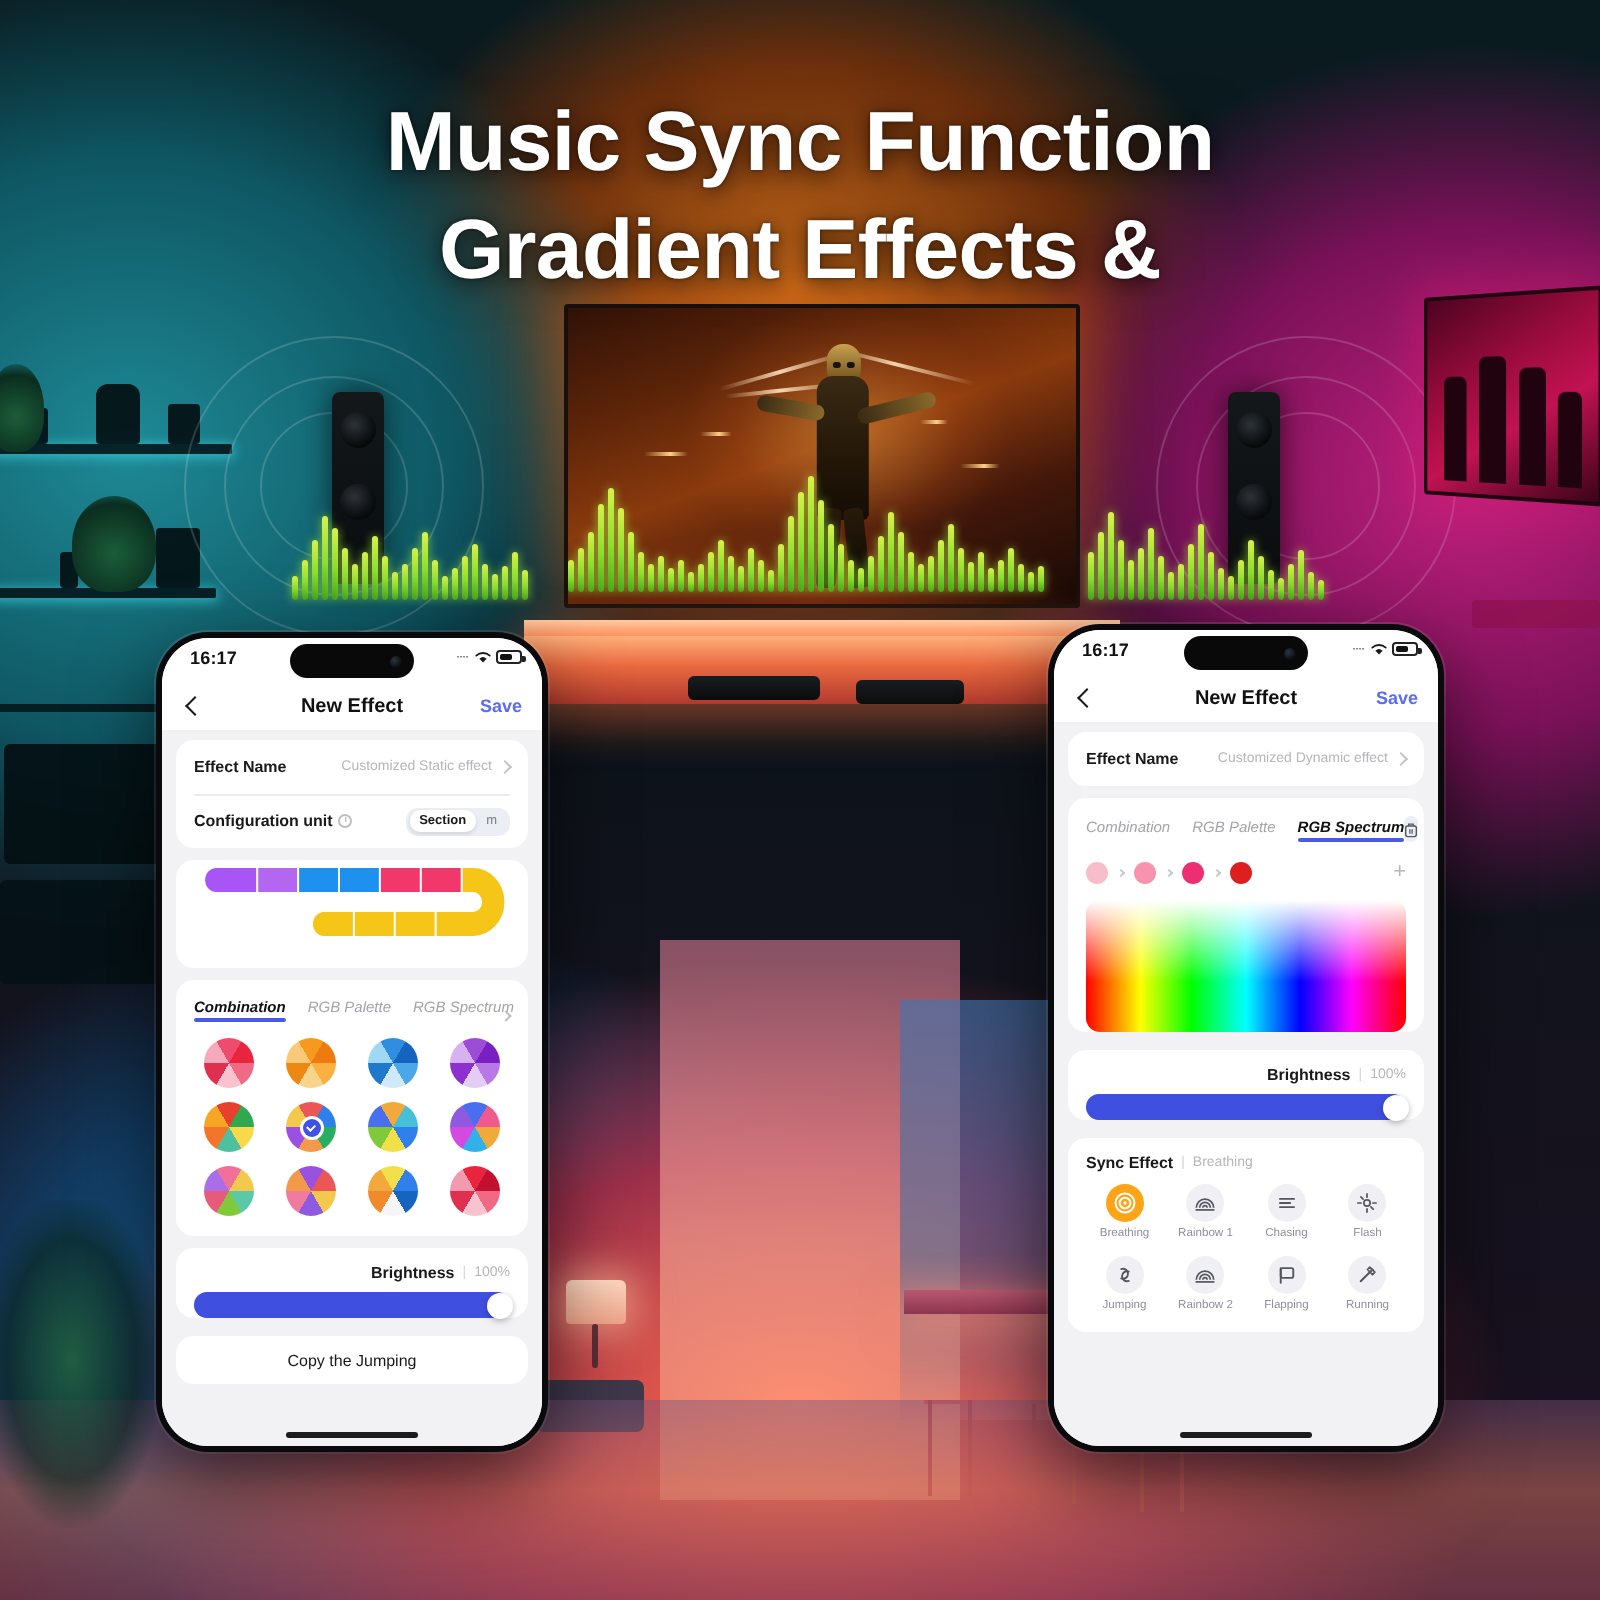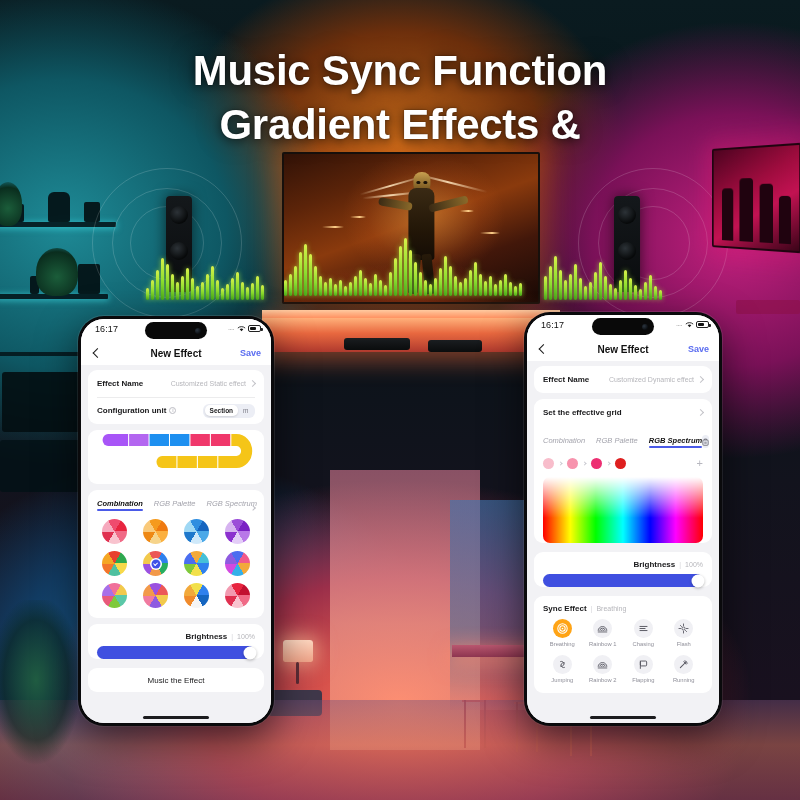--- a/index.html
+++ b/index.html
@@ -202,21 +202,21 @@
   #phone-left  { left: 78px; top: 316px; width: 196px; height: 410px; }
   #phone-right { left: 524px; top: 312px; width: 198px; height: 414px; }
 
   
   .statusbar {
     height: 22px; position: relative; display: flex; align-items: center;
     background: #ffffff;
   }
   .st-time {
     position: absolute; left: 14px; top: 5px;
-    font-size: 9px; font-weight: normal; color: #111; letter-spacing: 0.1px;
+    font-size: 9px; font-weight: bold; color: #111; letter-spacing: 0.1px;
   }
   .notch {
     position: absolute; left: 50%; top: 3px; transform: translateX(-50%);
     width: 62px; height: 17px; background: #090909; border-radius: 10px;
   }
   .notch-cam {
     position: absolute; right: 6px; top: 50%; transform: translateY(-50%);
     width: 6px; height: 6px; border-radius: 50%;
     background: radial-gradient(circle at 35% 35%, #2b3540, #0a0d10 70%);
   }
@@ -713,21 +713,21 @@
           <span class="bright-label">Brightness</span>
           <span class="bright-sep">|</span>
           <span class="bright-val">100%</span>
         </div>
         <div class="slider">
           <div class="slider-fill" id="bl-fill" style="width: 100%;"></div>
           <div class="slider-knob" id="bl-knob" style="left: calc(100% - 5px);"></div>
         </div>
       </div>
 
-      <div class="copy-btn">Music the Effect</div>
+      <div class="copy-btn">Copy the Jumping</div>
     </div>
 
     <div class="home-ind"></div>
   </div>
 </div>
 
 <div class="phone" id="phone-right">
   <div class="phone-inner">
 
     <div class="statusbar">
@@ -759,24 +759,20 @@
         <div class="row">
           <span class="row-label">Effect Name</span>
           <span class="row-right">
             <span class="row-value">Customized Dynamic effect</span>
             <span class="chev"></span>
           </span>
         </div>
       </div>
 
       <div class="card">
-        <div class="row">
-          <span class="row-label">Set the effective grid</span>
-          <span class="chev"></span>
-        </div>
         <div class="tabs-row-right">
           <div class="tabs" style="padding:0;">
             <span class="tab">Combination</span>
             <span class="tab">RGB Palette</span>
             <span class="tab on">RGB Spectrum</span>
           </div>
           <span class="trash-btn">
             <svg width="7" height="8" viewBox="0 0 10 11">
               <rect x="1.2" y="2.6" width="7.6" height="7.6" rx="1.4" stroke="#55555f" stroke-width="1" fill="none"></rect>
               <path d="M3.4 2.4 V1.3 H6.6 V2.4" stroke="#55555f" stroke-width="1" fill="none"></path>

